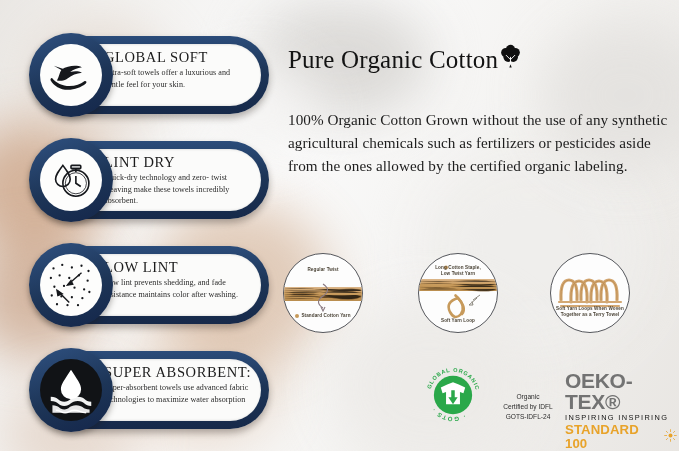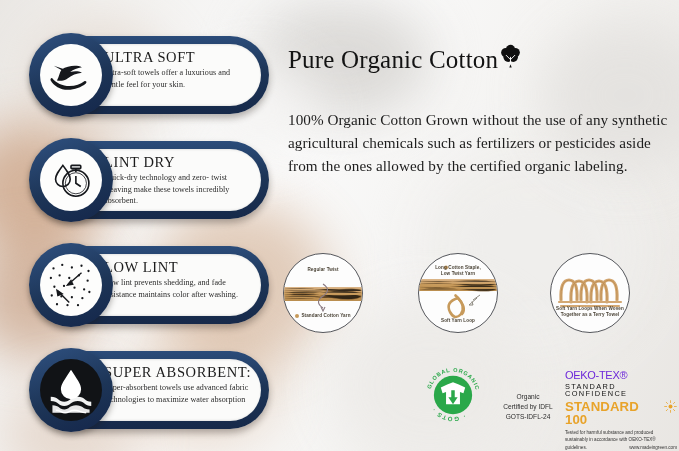--- a/index.html
+++ b/index.html
@@ -72,31 +72,31 @@
 
   
   #gots{position:absolute;left:424px;top:366px;width:58px;height:58px;}
   #gots-cert{
     position:absolute;left:494px;top:392px;width:68px;text-align:center;
     font-family:"Liberation Sans",sans-serif;font-size:6.6px;
     line-height:1.52;color:#2c2c2c;
   }
   #oeko{position:absolute;left:565px;top:370px;width:112px;}
   #oeko .ot-main{
-    font-family:"Liberation Sans",sans-serif;font-weight:400;
-    font-size:11px;letter-spacing:-.3px;color:#6d28d9;line-height:1;
+    font-family:"Liberation Sans",sans-serif;font-weight:700;
+    font-size:21px;letter-spacing:-.3px;color:#737373;line-height:1;
   }
   #oeko .ot-sub{
     font-family:"Liberation Sans",sans-serif;font-size:7.4px;
     letter-spacing:1.35px;color:#111;margin-top:2px;line-height:1;
   }
   #oeko .ot-std{
     font-family:"Liberation Sans",sans-serif;font-weight:700;
     font-size:13.2px;letter-spacing:.1px;color:#e8a32a;margin-top:2px;line-height:1;
-    display:flex;align-items:flex-start;gap:5px;
+    display:flex;align-items:center;gap:5px;
   }
   #oeko .ot-fine{
     font-family:"Liberation Sans",sans-serif;font-size:4.6px;
     line-height:1.58;color:#333;margin-top:3px;
   }
   #oeko .ot-fine .row{display:flex;justify-content:space-between;}
 </style>
 </head>
 <body>
 
@@ -112,21 +112,21 @@
   <div class="blob" style="left:250px;top:0px;width:180px;height:120px;background:#d9d7d4;opacity:.9;"></div>
   <div class="blob" style="left:420px;top:150px;width:220px;height:200px;background:#efeeec;opacity:.95;"></div>
   <div class="blob" style="left:540px;top:20px;width:170px;height:150px;background:#e2e0dd;opacity:.8;"></div>
   <div class="blob" style="left:330px;top:300px;width:200px;height:170px;background:#eceaE7;opacity:.85;"></div>
   <div class="blob" style="left:0px;top:380px;width:140px;height:110px;background:#c9a58a;opacity:.35;"></div>
   <div class="blob" style="left:200px;top:60px;width:120px;height:100px;background:#f6f5f4;opacity:.8;"></div>
 </div>
 
 <div class="pill" style="top:36px;">
   <div class="inner">
-    <p class="ftitle">ULTRA SOFT</p>
+    <p class="ftitle">GLOBAL SOFT</p>
     <p class="fbody">Ultra-soft towels offer a luxurious and gentle feel for your skin.</p>
   </div>
   <div class="icon-wrap">
     <div class="icon-disc">
       <svg viewBox="0 0 64 64" width="50" height="50" aria-hidden="true">
         <g fill="#16181c">
           <path d="M10 20 L30 27 L24 28 Z"></path>
           <path d="M20 25c8-5 19-6 26-3c-6 1-11 3-15 6c6-1 11-1 15 1c-7 1-13 3-18 7c-4 3-9 4-14 3c3-5 3-10 6-14z"></path>
           <path d="M8 36c5 6 13 10 22 10c8 0 14-2 19-6c2-1 4 1 2 3c-6 5-14 8-23 8c-10 0-18-5-22-12c-1-2 1-4 2-3z"></path>
         </g>
@@ -346,21 +346,21 @@
 </div>
 
 <div id="gots-cert">
   <div>Organic</div>
   <div>Certified by IDFL</div>
   <div>GOTS-IDFL-24</div>
 </div>
 
 <div id="oeko">
   <div class="ot-main">OEKO-TEX®</div>
-  <div class="ot-sub">STANDARD CONFIDENCE</div>
+  <div class="ot-sub">INSPIRING INSPIRING</div>
   <div class="ot-std">
     <span>STANDARD 100</span>
     <span>
       <svg viewBox="0 0 40 40" width="13" height="13" aria-hidden="true">
         <circle cx="20" cy="20" r="6" fill="#e8a32a"></circle>
         <g stroke="#e8a32a" stroke-width="2.4" stroke-linecap="round">
           <path d="M20 2v6M20 32v6M2 20h6M32 20h6M7 7l4 4M29 29l4 4M33 7l-4 4M11 29l-4 4"></path>
         </g>
       </svg>
     </span>

